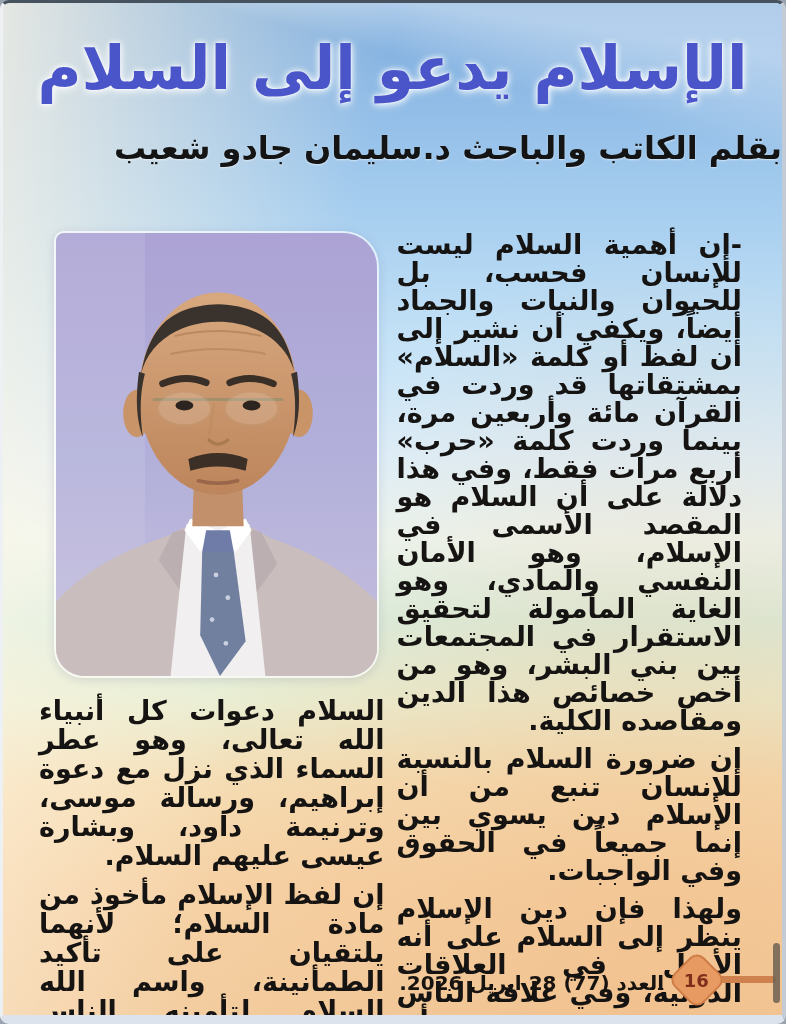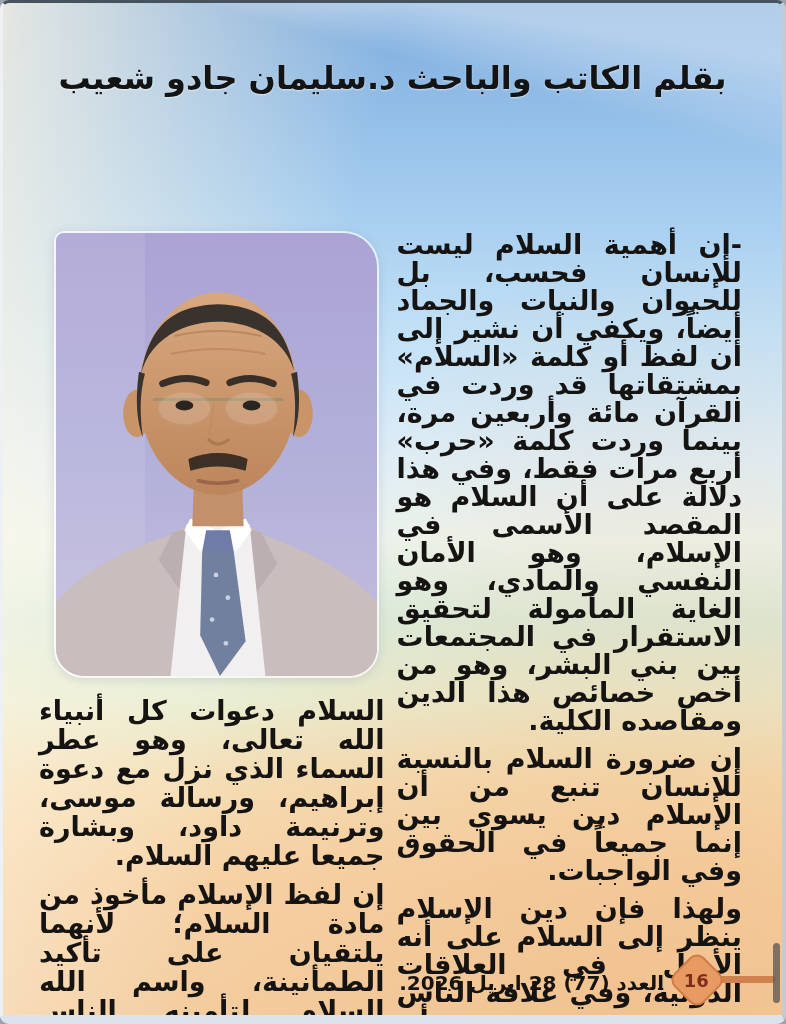--- a/index.html
+++ b/index.html
@@ -36,20 +36,21 @@
   .title{
     margin:0;
     font-size:60px;font-weight:800;letter-spacing:1px;
     color:#4a55c9;
     text-shadow:0 0 2px #ffffff,0 0 6px rgba(255,255,255,0.95),0 2px 10px rgba(255,255,255,0.7);
   }
   .byline{
     margin:26px 0 0 0;
     font-size:32px;font-weight:800;color:#141414;
     text-shadow:0 1px 2px rgba(255,255,255,0.55);
+    text-align:right;
   }
   .columns{
     position:absolute;top:228px;right:40px;left:36px;
     display:flex;gap:12px;direction:rtl;
   }
   .col{width:50%;}
   .body-text p{
     margin:0 0 10px 0;
     font-size:27px;line-height:28px;font-weight:700;color:#161412;
     text-align:justify;
@@ -88,20 +89,21 @@
     position:absolute;right:118px;bottom:20px;
     font-size:20px;font-weight:700;color:#171310;margin-left:24px;
   }
 </style>
 </head>
 <body>
 
 <div class="page">
 
   <header class="masthead">
+    <h1 class="title">الإسلام يدعو إلى السلام</h1>
     <h2 class="byline">بقلم الكاتب والباحث د.سليمان جادو شعيب</h2>
   </header>
 
   <main class="columns">
 
     <section class="col col-right body-text">
       <p>-إن أهمية السلام ليست للإنسان فحسب، بل للحيوان والنبات والجماد أيضاً، ويكفي أن نشير إلى أن لفظ أو كلمة «السلام» بمشتقاتها قد وردت في القرآن مائة وأربعين مرة، بينما وردت كلمة «حرب» أربع مرات فقط، وفي هذا دلالة على أن السلام هو المقصد الأسمى في الإسلام، وهو الأمان النفسي والمادي، وهو الغاية المأمولة لتحقيق الاستقرار في المجتمعات بين بني البشر، وهو من أخص خصائص هذا الدين ومقاصده الكلية.</p>
       <p>إن ضرورة السلام بالنسبة للإنسان تنبع من أن الإسلام دين يسوي بين إنما جميعاً في الحقوق وفي الواجبات.</p>
       <p>ولهذا فإن دين الإسلام ينظر إلى السلام على أنه الأصل في العلاقات الدولية، وفي علاقة الناس بعضهم ببعض، وأن الحروب ضرورة واستثناء، يضطر إليها المسلمون في حالة واحدة هي الدفاع عن أنفسهم أو أراضيهم أو عقيدتهم ضد عدوان غادر محقق، ومن ثم حرم الإسلام التجاوز والاعتداء في القتال، قال تعالى:﴿وَقَاتِلُوا فِي سَبِيلِ اللَّهِ الَّذِينَ يُقَاتِلُونَكُمْ وَلَا تَعْتَدُوا □ إِنَّ اللَّهَ لَا يُحِبُّ الْمُعْتَدِينَ﴾ [البقرة:190].</p>
 
@@ -167,21 +169,21 @@
           <path d="M160 172 L155 204" stroke="#b98a5e" stroke-width="2" fill="none" opacity="0.6"></path>
 
           <path d="M134 228 Q164 216 194 228 L192 240 Q164 231 136 240 Z" fill="#3c2f26"></path>
 
           <path d="M144 250 Q164 255 184 250" stroke="#99664a" stroke-width="3.5" fill="none" stroke-linecap="round"></path>
 
           <path d="M146 266 Q164 274 182 266" stroke="#b0义7a50" stroke-width="2" fill="none" opacity="0.0"></path>
         </svg>
       </figure>
       <div class="body-text">
-        <p>السلام دعوات كل أنبياء الله تعالى، وهو عطر السماء الذي نزل مع دعوة إبراهيم، ورسالة موسى، وترنيمة داود، وبشارة جميعا عليهم السلام.</p>
+        <p>السلام دعوات كل أنبياء الله تعالى، وهو عطر السماء الذي نزل مع دعوة إبراهيم، ورسالة موسى، وترنيمة داود، وبشارة عيسى عليهم السلام.</p>
         <p>إن لفظ الإسلام مأخوذ من مادة السلام؛ لأنهما يلتقيان على تأكيد الطمأنينة، واسم الله السلام لتأمينه الناس بمبادىء ومناهج، وصاحب هذه الرسالة حامل راية السلام وهو يحدث قائلاً: (إنما أنا رحمة مهداة)، والله تبارك وتعالى يخاطب</p>
       </div>
     </section>
 
   </main>
 
   <footer class="page-footer">
     <span class="issue-line">العدد (77) 28 ابريل 2026.</span>
     <div class="footer-line"></div>
     <div class="page-badge">

